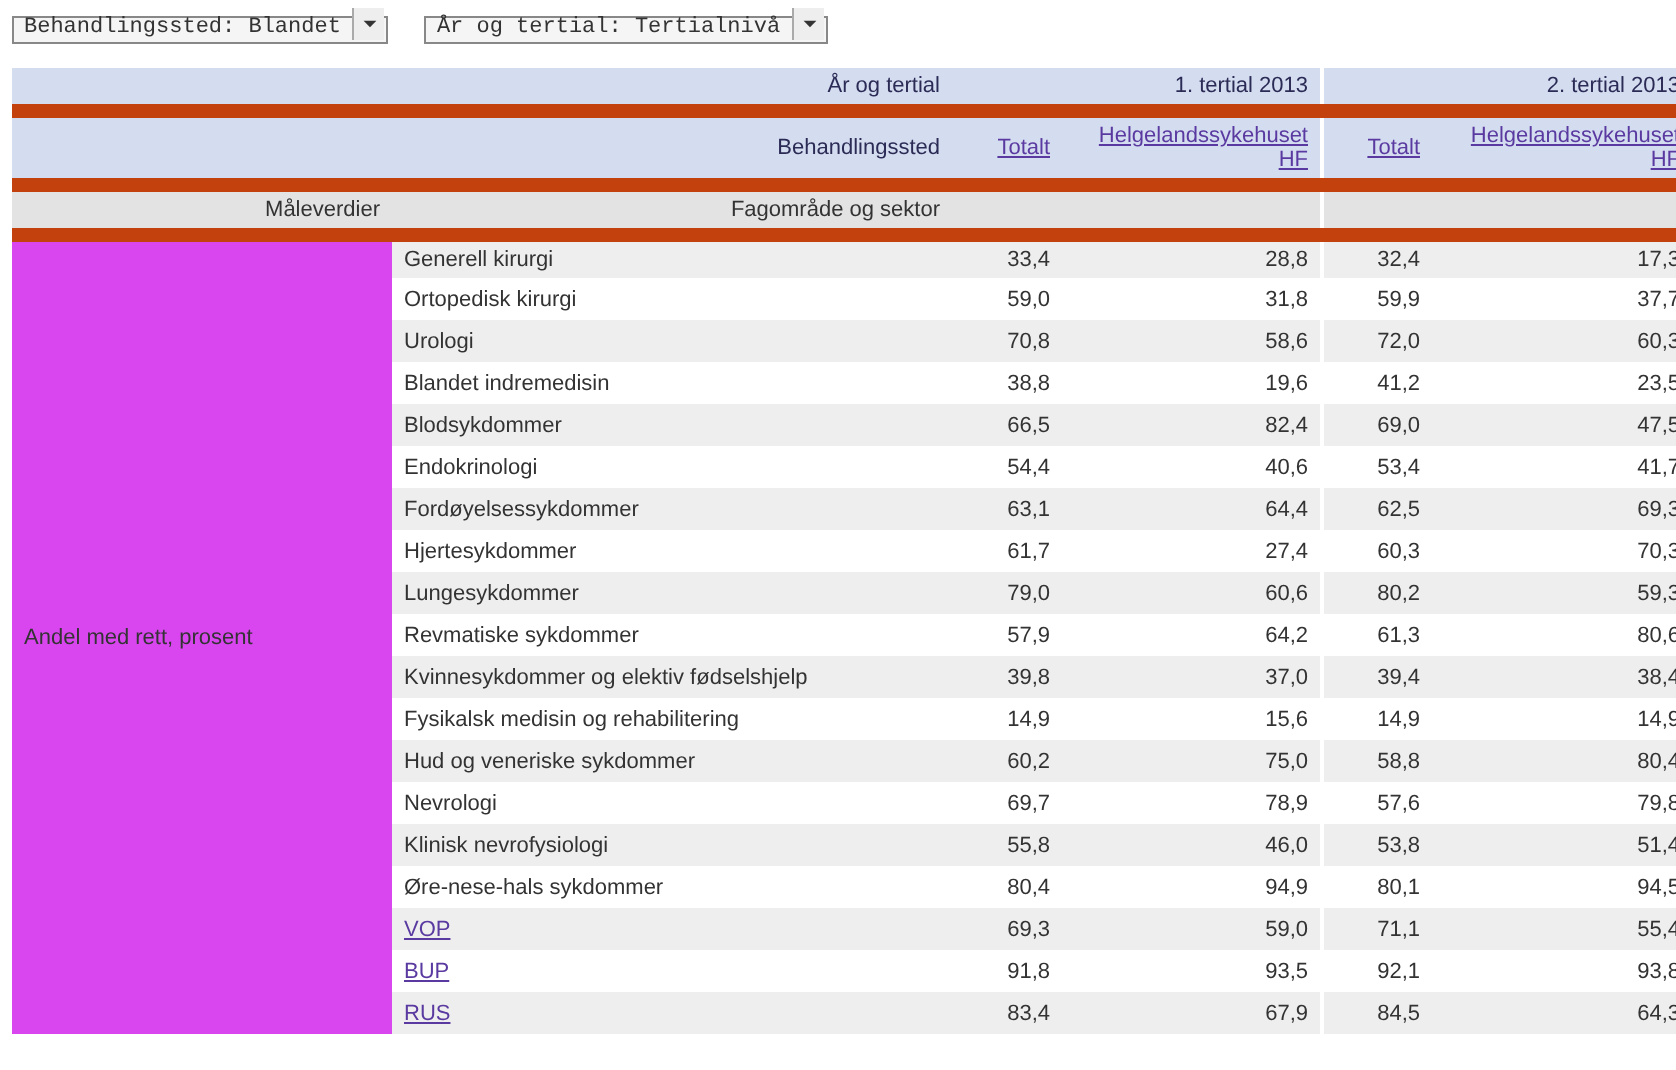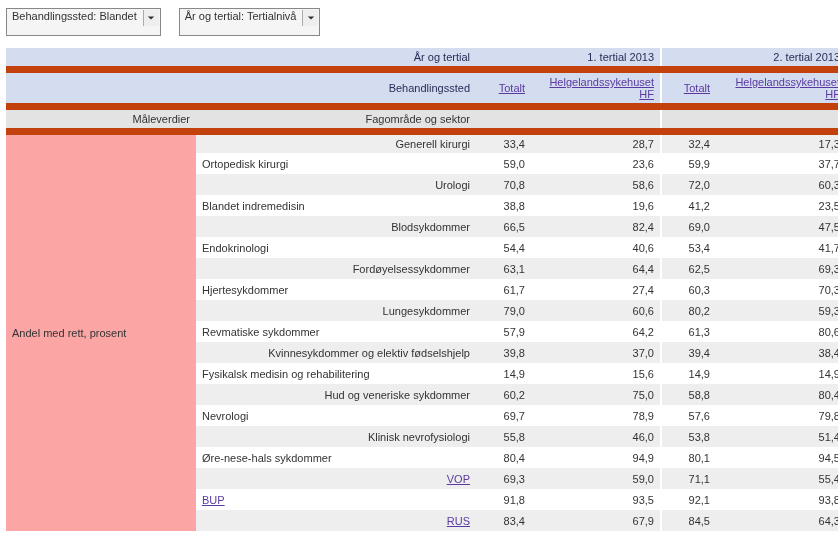--- a/index.html
+++ b/index.html
@@ -13,26 +13,27 @@
     width: 838px;
   }
   .filters {
     display: flex;
     gap: 18px;
     margin-bottom: 10px;
     padding: 2px 0;
   }
   .filter {
     display: flex;
-    align-items: flex-start;
+    align-items: flex-end;
     border: 1px solid #888;
     background: #f5f5f5;
     padding: 1px 1px 1px 5px;
     font-size: 11px;
-    height: 28px;
+    height: 14px;
+    font-family: Liberation Mono, monospace;
   }
   .filter span { white-space: nowrap; }
   .filter .chev {
     margin-left: 6px;
     width: 16px;
     height: 16px;
     border-left: 1px solid #aaa;
     display: flex;
     align-items: center;
     justify-content: center;
@@ -54,21 +55,21 @@
     border: 0;
   }
   .hdr-blue { background: #d4dcf0; color: #2b2b55; }
   .hdr-gray { background: #e3e3e3; color: #333; padding-left: 44px; }
   .col-measure { width: 190px; }
   .col-fag { width: 280px; }
   .col-num { width: 55px; text-align: right; }
   .col-wide { width: 130px; text-align: right; }
   .group-top td { border-bottom: 7px solid #c2410c; text-align: right; }
   .link { color: #5a3aa0; text-decoration: underline; cursor: pointer; margin-top: 23px; }
-  .row-alt { background: #eeeeee; text-align: right; }
+  .row-alt { background: #eeeeee; }
   .num { text-align: right; font-variant-numeric: tabular-nums; }
   .sep-right { border-right: 2px solid #fff; }
   .center { text-align: center; }
 </style>
 </head>
 <body>
 
 <div class="filters">
   <div class="filter">
     <span>Behandlingssted: Blandet</span>
@@ -114,31 +115,31 @@
       <td class="hdr-gray">Måleverdier</td>
       <td class="hdr-gray">Fagområde og sektor</td>
       <td class="hdr-gray"></td>
         <td class="hdr-gray sep-right"></td>
         <td class="hdr-gray"></td>
         <td class="hdr-gray"></td>
     </tr>
   </tbody>
   <tbody id="data-body">
       <tr>
-        <td rowspan="19" class="col-measure" style="background: #fca5a5; vertical-align: middle;">Andel med rett, prosent</td>
+        <td rowspan="19" class="col-measure" style="background: #d946ef; vertical-align: middle;">Andel med rett, prosent</td>
         <td class="row-alt">Generell kirurgi</td>
         <td class="num row-alt">33,4</td>
-        <td class="num row-alt sep-right">28,7</td>
+        <td class="num row-alt sep-right">28,8</td>
         <td class="num row-alt">32,4</td>
         <td class="num row-alt">17,3</td>
       </tr>
       <tr>
         <td class="">Ortopedisk kirurgi</td>
         <td class="num ">59,0</td>
-        <td class="num  sep-right">23,6</td>
+        <td class="num  sep-right">31,8</td>
         <td class="num ">59,9</td>
         <td class="num ">37,7</td>
       </tr>
       <tr>
         <td class="row-alt">Urologi</td>
         <td class="num row-alt">70,8</td>
         <td class="num row-alt sep-right">58,6</td>
         <td class="num row-alt">72,0</td>
         <td class="num row-alt">60,3</td>
       </tr>

